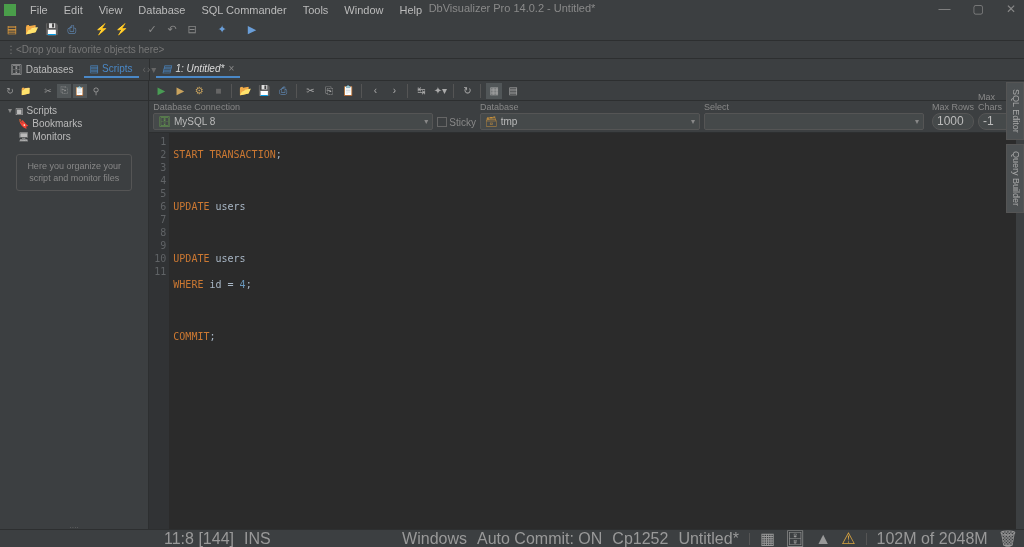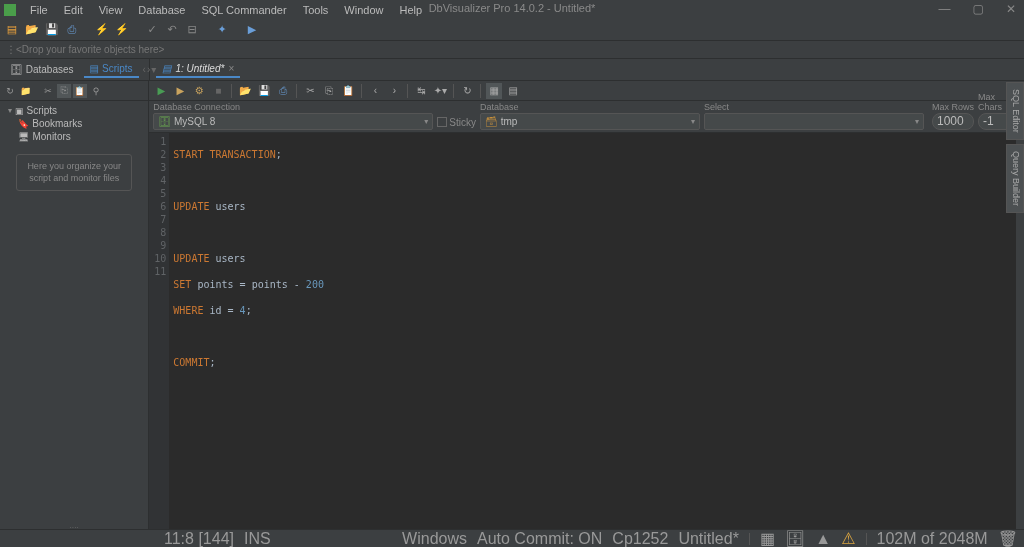--- a/index.html
+++ b/index.html
@@ -502,21 +502,20 @@
           <div>9</div>
           <div>10</div>
           <div>11</div>
       </div>
       <div class="code">
 <div class="code-line"><span class="kw">START</span> <span class="kw">TRANSACTION</span>;</div>
 <div class="code-line"></div>
 <div class="code-line"><span class="kw">UPDATE</span> <span>users</span></div>
 <div class="code-line"></div>
 <div class="code-line"><span class="kw">UPDATE</span> <span>users</span></div>
-<div class="code-line"><span class="kw">SET</span> <span>points</span> <span>=</span> <span>points</span> <span>-</span> <span class="num">200</span></div>
 <div class="code-line"><span class="kw">WHERE</span> <span>id</span> <span>=</span> <span class="num">4</span>;</div>
 <div class="code-line"></div>
 <div class="code-line"><span class="kw">COMMIT</span>;</div>
       </div>
       <div class="right-gutter">
         <div class="green-mark"></div>
       </div>
     </div>
   </div>
 </div>

